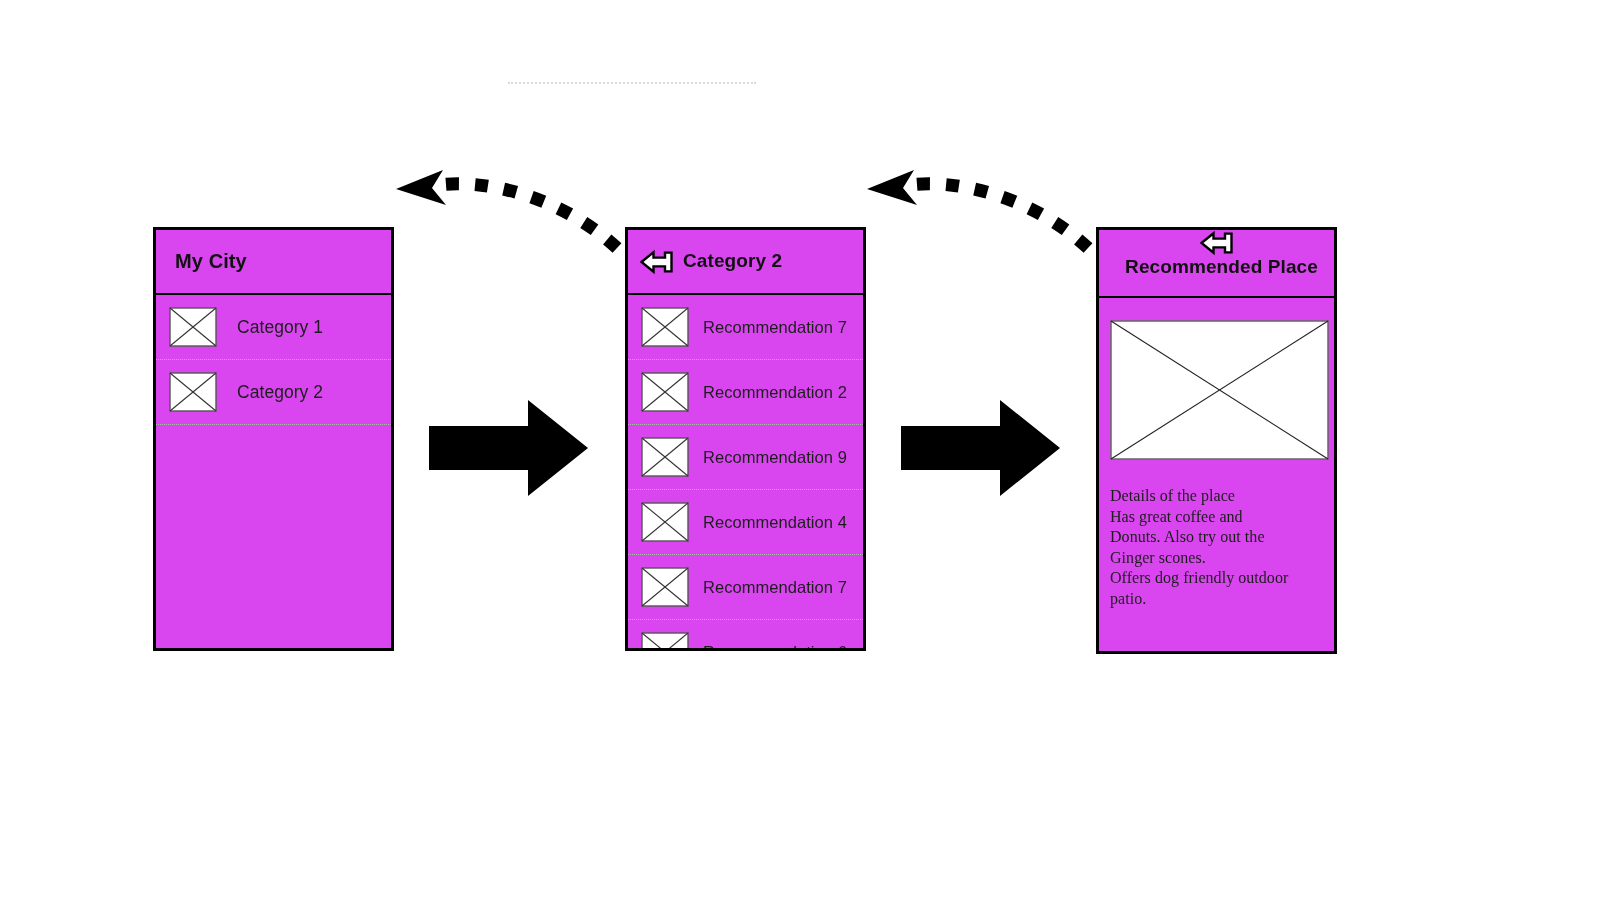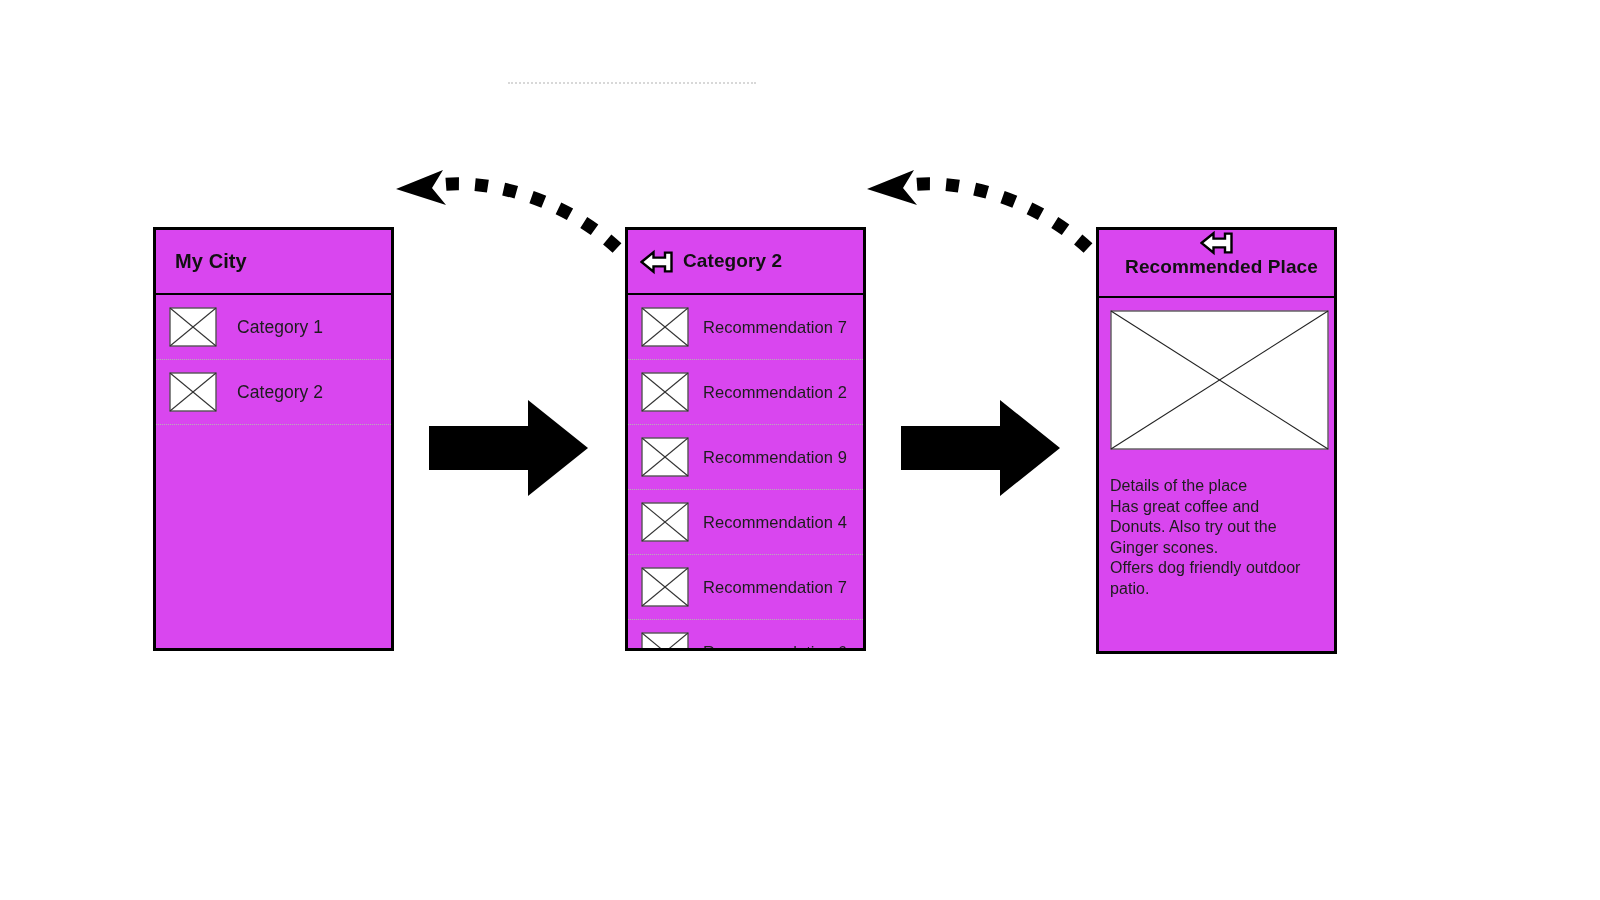--- a/index.html
+++ b/index.html
@@ -105,21 +105,22 @@
     white-space: nowrap;
     letter-spacing: 0.05px;
   }
   #screen-1 .row-label { font-size: 17.5px; padding-left: 20px; }
   .list-row.empty-row {
     border-bottom: none;
   }
 
   
   .detail-body {
-    padding: 12px 0 0 11px;
+    padding: 22px 0 0 11px;
+    font-family: Liberation Serif, serif;
   }
   .hero-image {
     display: block;
     width: 219px;
     height: 140px;
   }
   .hero-image svg { display: block; width: 219px; height: 140px; }
 
   .detail-text {
     margin-top: 26px;

